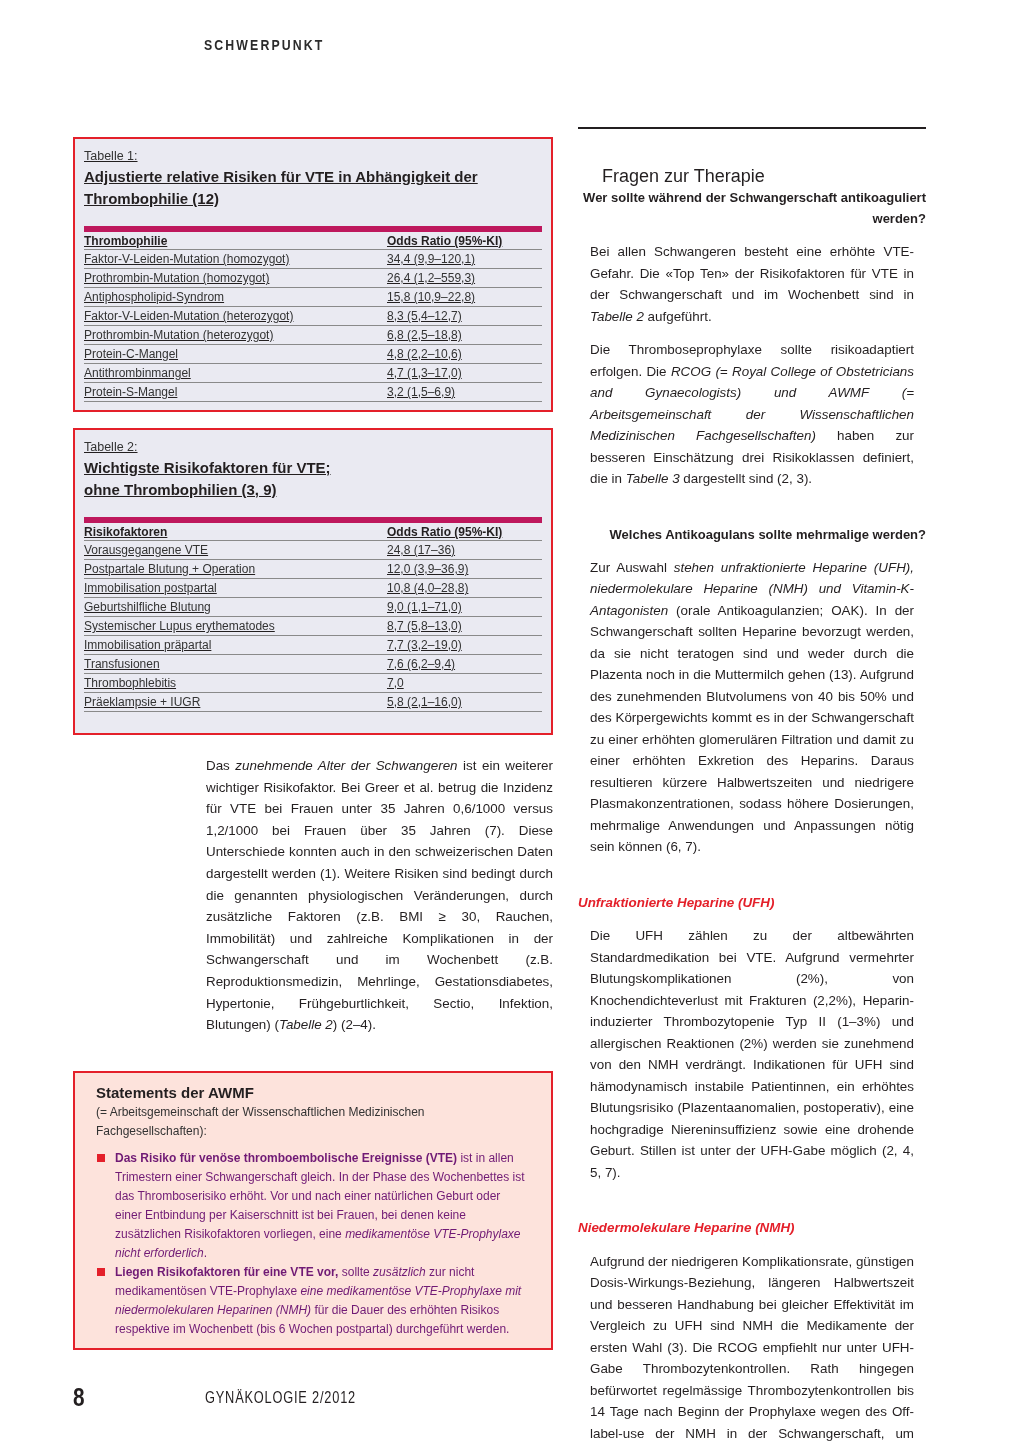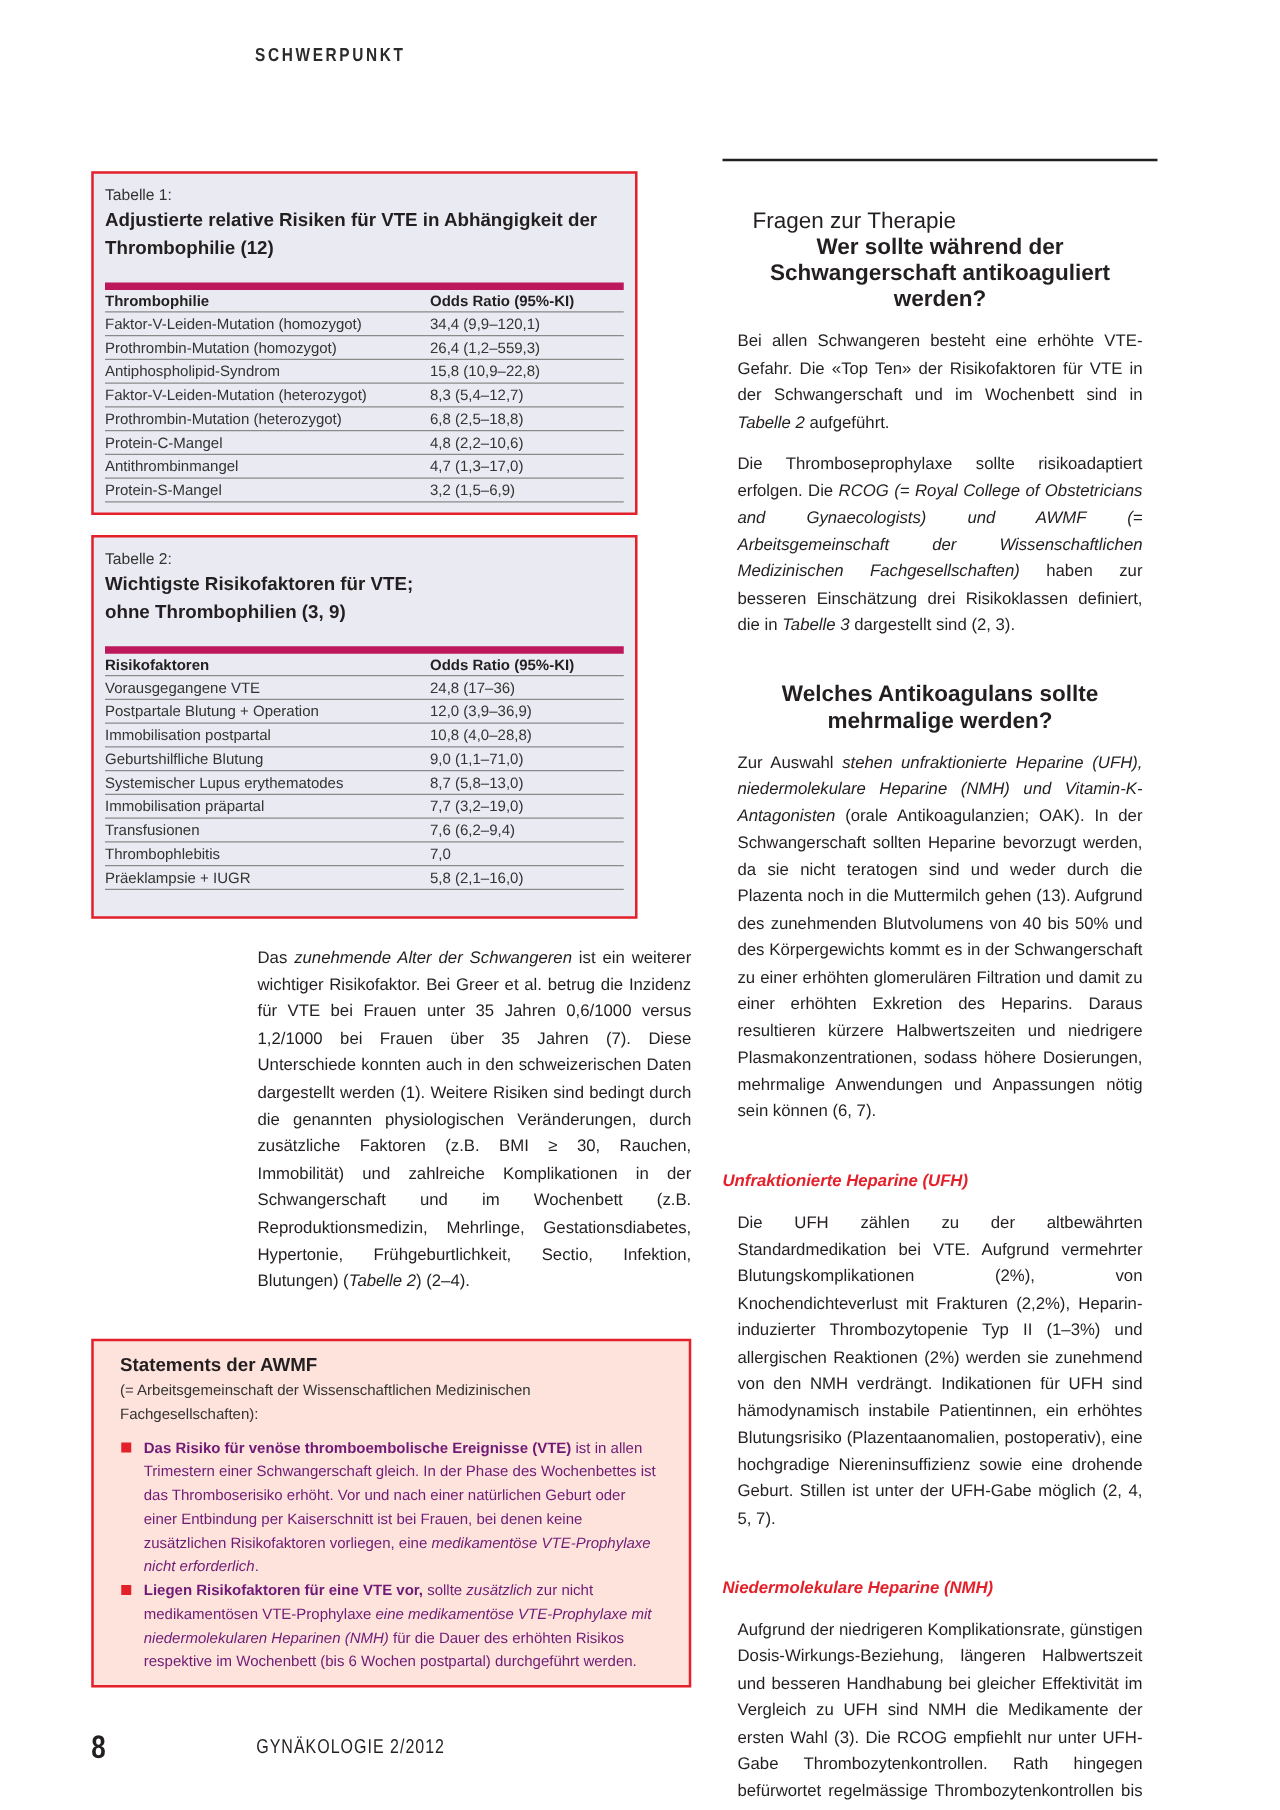--- a/index.html
+++ b/index.html
@@ -7,23 +7,24 @@
   body { position: relative; font-family: "Liberation Sans", sans-serif; color: #231f20; }
 
   .section-head {
     position: absolute; left: 204px; top: 36px;
     font-family: "Liberation Sans", sans-serif; font-weight: bold;
     font-size: 15px; letter-spacing: 2.6px; color: #2b2b2b;
     transform: scaleX(0.82); transform-origin: left top;
   }
 
   .box {
-    position: absolute; left: 73px; width: 437px;
+    position: absolute; left: 73px; width: 480px;
     border: 2px solid #e4202a; background: #eaeaf2;
     padding: 10px 9px 10px 9px;
+    text-decoration: underline;
   }
   .box .tlabel { font-size: 12.5px; color: #333; margin-bottom: 3px; }
   .box .ttitle { font-size: 15px; font-weight: bold; line-height: 22px; color: #231f20; }
   .box table { width: 100%; border-collapse: collapse; margin-top: 16px; font-size: 12px; }
   .box th { text-align: left; font-weight: bold; border-top: 6px solid #be185d; border-bottom: 1.5px solid #8a8a8a; padding: 2px 0 1px 0; height: 19px; }
   .box td { border-bottom: 1.5px solid #8a8a8a; padding: 1px 0; height: 19px; color: #333; }
   .box .c2 { width: 155px; }
 
   #table1 { top: 137px; height: 275px; }
   #table2 { top: 428px; height: 307px; }
@@ -42,21 +43,21 @@
   .awmf ul { list-style: none; margin-top: 8px; }
   .awmf li { position: relative; padding-left: 19px; font-size: 12px; line-height: 19px; color: #701a75; }
   .awmf li .bullet { position: absolute; left: 1px; top: 5px; width: 8px; height: 8px; background: #e4202a; }
 
   .right {
     position: absolute; left: 578px; top: 127px; width: 348px;
     font-size: 13.4px; line-height: 21.5px; text-align: justify; color: #231f20;
   }
   .right .rule { border-top: 2px solid #231f20; margin-bottom: 4px; }
   .right .rtitle { font-size: 18px; padding-left: 24px; line-height: 22px; margin-top: 36px; }
-  .right .q { font-weight: bold; font-size: 18px; line-height: 21px; text-align: center; }
+  .right .q { font-weight: bold; font-size: 13px; line-height: 21px; text-align: right; }
   .right .sub { color: #e4202a; font-weight: bold; font-style: italic; text-align: left; }
   .right .gap { height: 22px; }
   .right p { margin: 12px; }
 
   .footer-page { position: absolute; left: 73px; top: 1382px; font-size: 26px; font-weight: bold; color: #231f20; transform: scaleX(0.8); transform-origin: left top; }
   .footer-journal { position: absolute; left: 205px; top: 1389px; font-size: 16px; letter-spacing: 1px; color: #231f20; transform: scaleX(0.8); transform-origin: left top; }
 </style>
 </head>
 <body>
 

